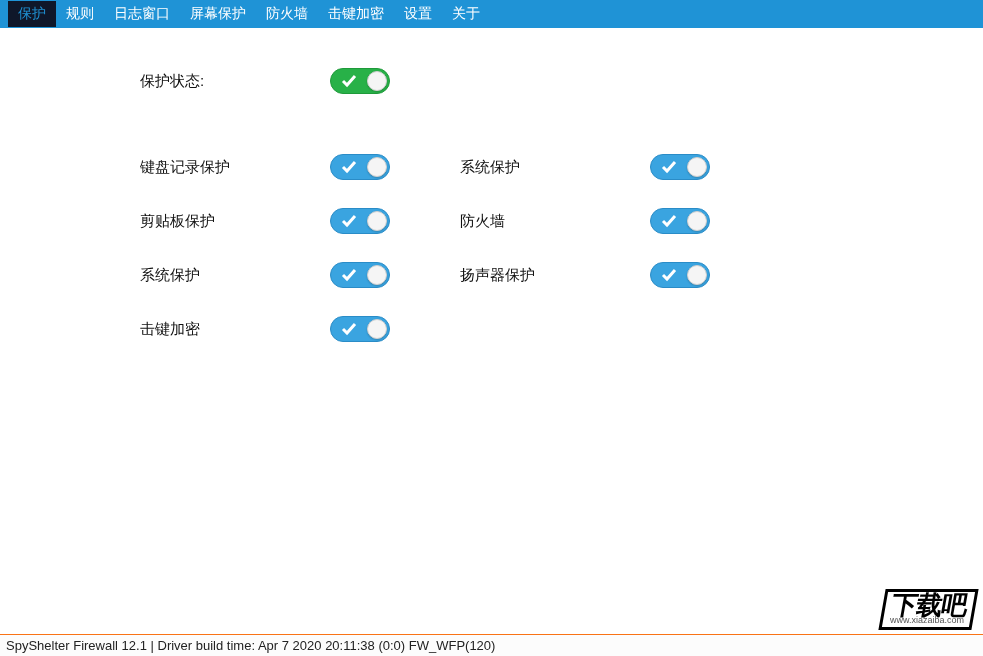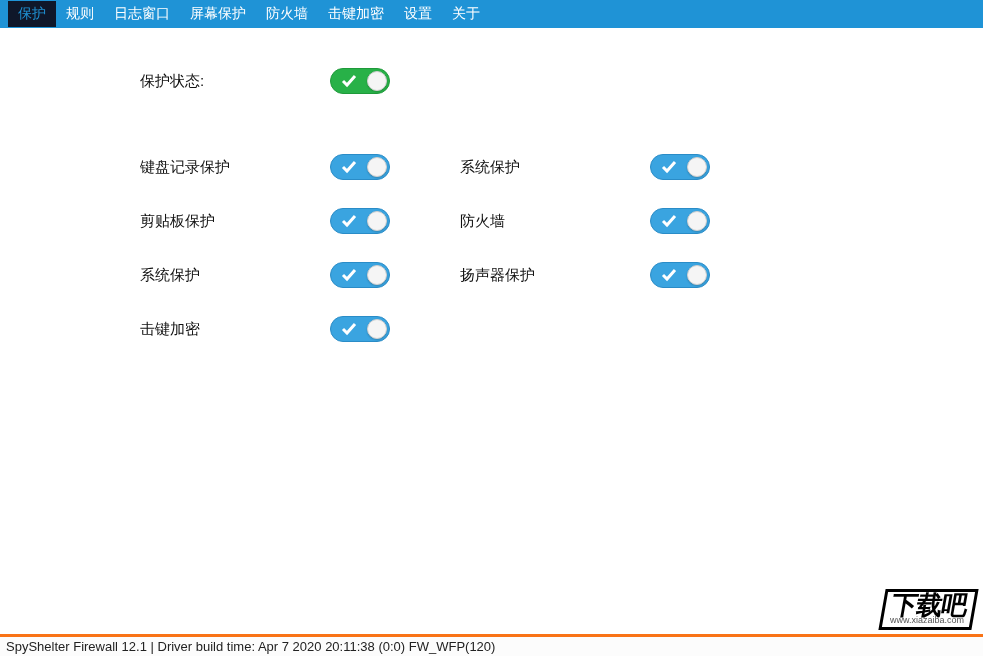--- a/index.html
+++ b/index.html
@@ -94,21 +94,21 @@
     height: 16px;
     color: #fff;
   }
   
   .statusbar {
     position: absolute;
     bottom: 0;
     left: 0;
     right: 0;
     height: 22px;
-    border-top: 3px solid #f97316;
+    border-top: 1px solid #f97316;
     background: #fcfcfc;
     font-size: 13px;
     color: #222;
     padding: 2px 6px;
     display: flex;
     align-items: center;
   }
   
   .watermark {
     position: absolute;

